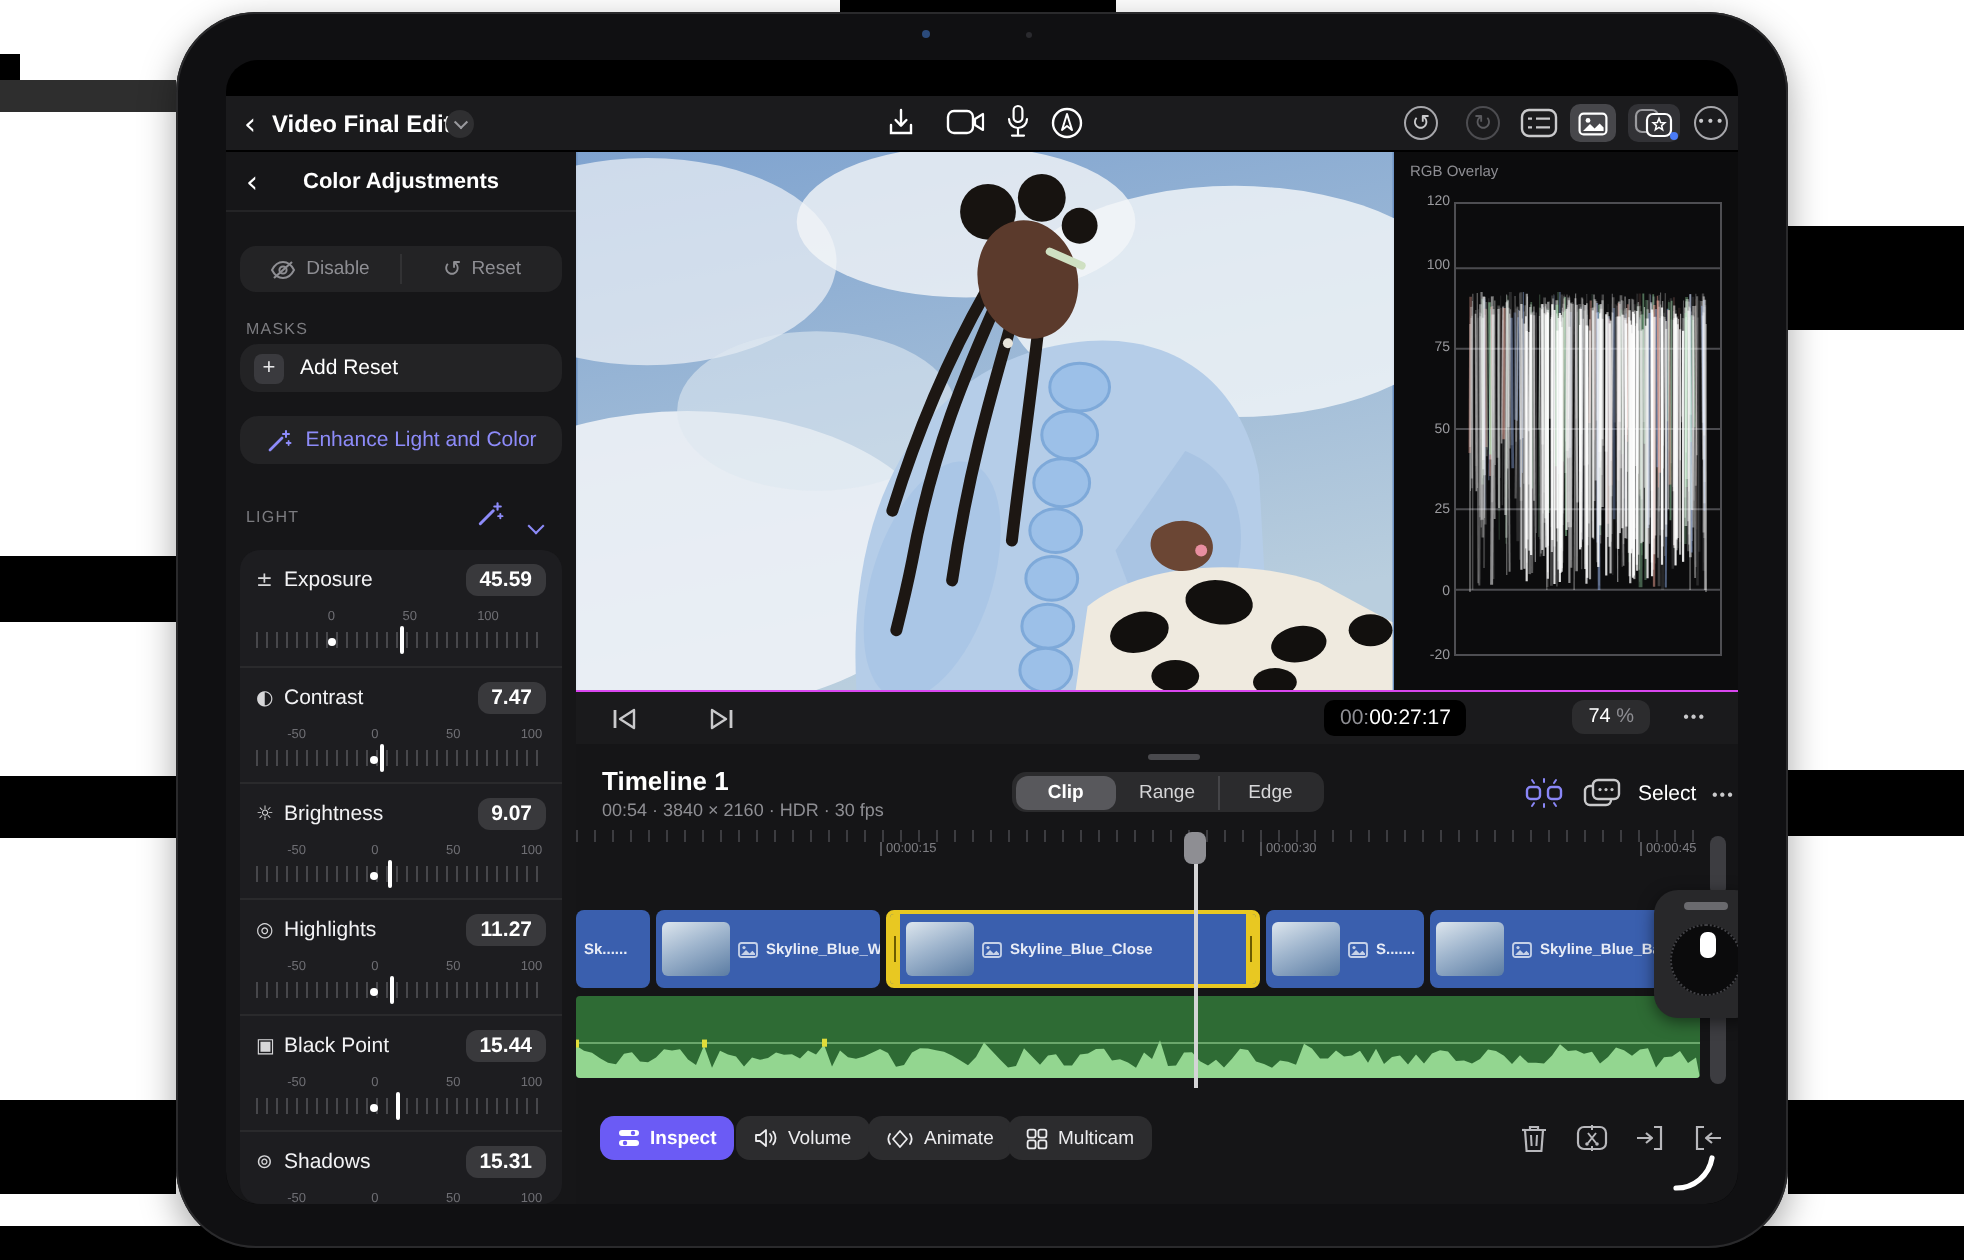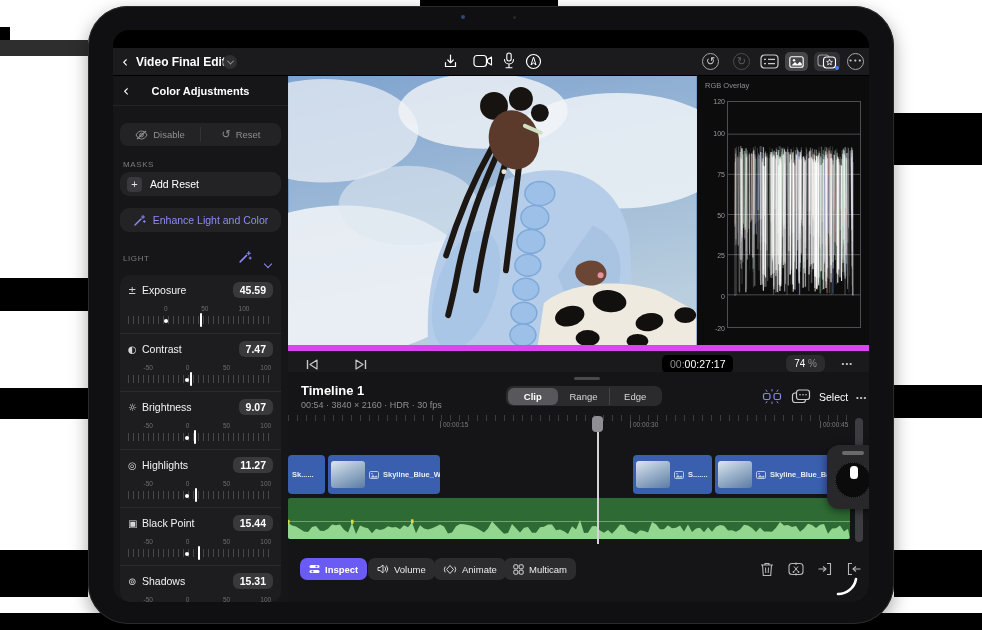--- a/index.html
+++ b/index.html
@@ -44,21 +44,21 @@
   .tickstrip{position:absolute;left:0;right:0;top:11px;height:8px;background-image:repeating-linear-gradient(90deg,#47474b 0 1px,transparent 1px 5px);}
   .sdot{position:absolute;top:14px;width:4px;height:4px;border-radius:50%;background:#fff;transform:translateX(-50%);}
   .sind{position:absolute;top:8px;width:2px;height:14px;border-radius:1px;background:#fff;transform:translateX(-50%);}
   
   .preview{position:absolute;left:175px;top:46px;width:409px;height:269px;overflow:hidden;background:#6f94c4;}
   .scopepanel{position:absolute;left:584px;top:46px;width:172px;height:269px;background:#0c0c0d;}
   .scopetitle{position:absolute;left:8px;top:5px;color:#8e8e93;font-size:7.5px;}
   .axlab{position:absolute;right:144px;color:#9a9a9e;font-size:7px;transform:translateY(-50%);}
   .plot{position:absolute;left:30px;top:25px;width:134px;height:227px;border:1px solid #4e4e52;}
   
-  .transport{position:absolute;left:175px;top:315px;width:581px;height:27px;background:#1a1a1c;border-top:6px solid #d946ef;}
+  .transport{position:absolute;left:175px;top:315px;width:581px;height:27px;background:#1a1a1c;border-top:1px solid #d946ef;}
   .timecode{position:absolute;left:374px;top:4px;background:#000;border-radius:5px;padding:3px 8px;font-family:"DejaVu Sans Mono",monospace;font-size:10.5px;}
   .zoompill{position:absolute;right:44px;top:4px;background:#2c2c2e;border-radius:6px;padding:3px 8px;font-size:10px;color:#fff;}
   
   .timeline{position:absolute;left:175px;top:342px;width:581px;height:230px;background:#151517;}
   .tl-handle{position:absolute;left:286px;top:5px;width:26px;height:3px;border-radius:2px;background:#4a4a4e;}
   .tl-title{color:#fff;font-size:13px;font-weight:bold;}
   .tl-meta{color:#8e8e93;font-size:9px;margin-top:2px;}
   .modes{position:absolute;left:218px;top:14px;width:156px;height:20px;background:#2b2b2d;border-radius:7px;display:flex;padding:1.5px;}
   .mode{flex:1;display:flex;align-items:center;justify-content:center;color:#d6d6d8;font-size:9.5px;border-radius:6px;}
   .mode.sel{background:#58585c;color:#fff;font-weight:bold;}
@@ -884,20 +884,37 @@
           <span class="thumb"></span>
           <span class="phicon">
               <svg width="10" height="8" viewBox="0 0 10 8">
                 <rect x="0.5" y="0.5" width="9" height="7" rx="1.2" stroke="#dfe6f2" fill="none" stroke-width="0.9"></rect>
                 <circle cx="3" cy="2.8" r="0.8" fill="#dfe6f2"></circle>
                 <path d="M1.5 6.5 L4 4 L5.8 5.8 L7.2 4.4 L8.5 5.7 V6.5 Z" fill="#dfe6f2"></path>
               </svg>
             </span>
           <span>Skyline_Blue_Wide</span>
         </div>
+        <div class="clip sel" style="left:155px;width:187px;">
+          <div class="endcap" style="left:0;">
+              <i></i>
+            </div>
+          <span class="thumb" style="margin-left:8px;"></span>
+          <span class="phicon">
+              <svg width="10" height="8" viewBox="0 0 10 8">
+                <rect x="0.5" y="0.5" width="9" height="7" rx="1.2" stroke="#dfe6f2" fill="none" stroke-width="0.9"></rect>
+                <circle cx="3" cy="2.8" r="0.8" fill="#dfe6f2"></circle>
+                <path d="M1.5 6.5 L4 4 L5.8 5.8 L7.2 4.4 L8.5 5.7 V6.5 Z" fill="#dfe6f2"></path>
+              </svg>
+            </span>
+          <span>Skyline_Blue_Close</span>
+          <div class="endcap" style="right:0;">
+              <i></i>
+            </div>
+        </div>
         <div class="clip" style="left:345px;width:79px;">
           <span class="thumb"></span>
           <span class="phicon">
               <svg width="10" height="8" viewBox="0 0 10 8">
                 <rect x="0.5" y="0.5" width="9" height="7" rx="1.2" stroke="#dfe6f2" fill="none" stroke-width="0.9"></rect>
                 <circle cx="3" cy="2.8" r="0.8" fill="#dfe6f2"></circle>
                 <path d="M1.5 6.5 L4 4 L5.8 5.8 L7.2 4.4 L8.5 5.7 V6.5 Z" fill="#dfe6f2"></path>
               </svg>
             </span>
           <span>S.......</span>

